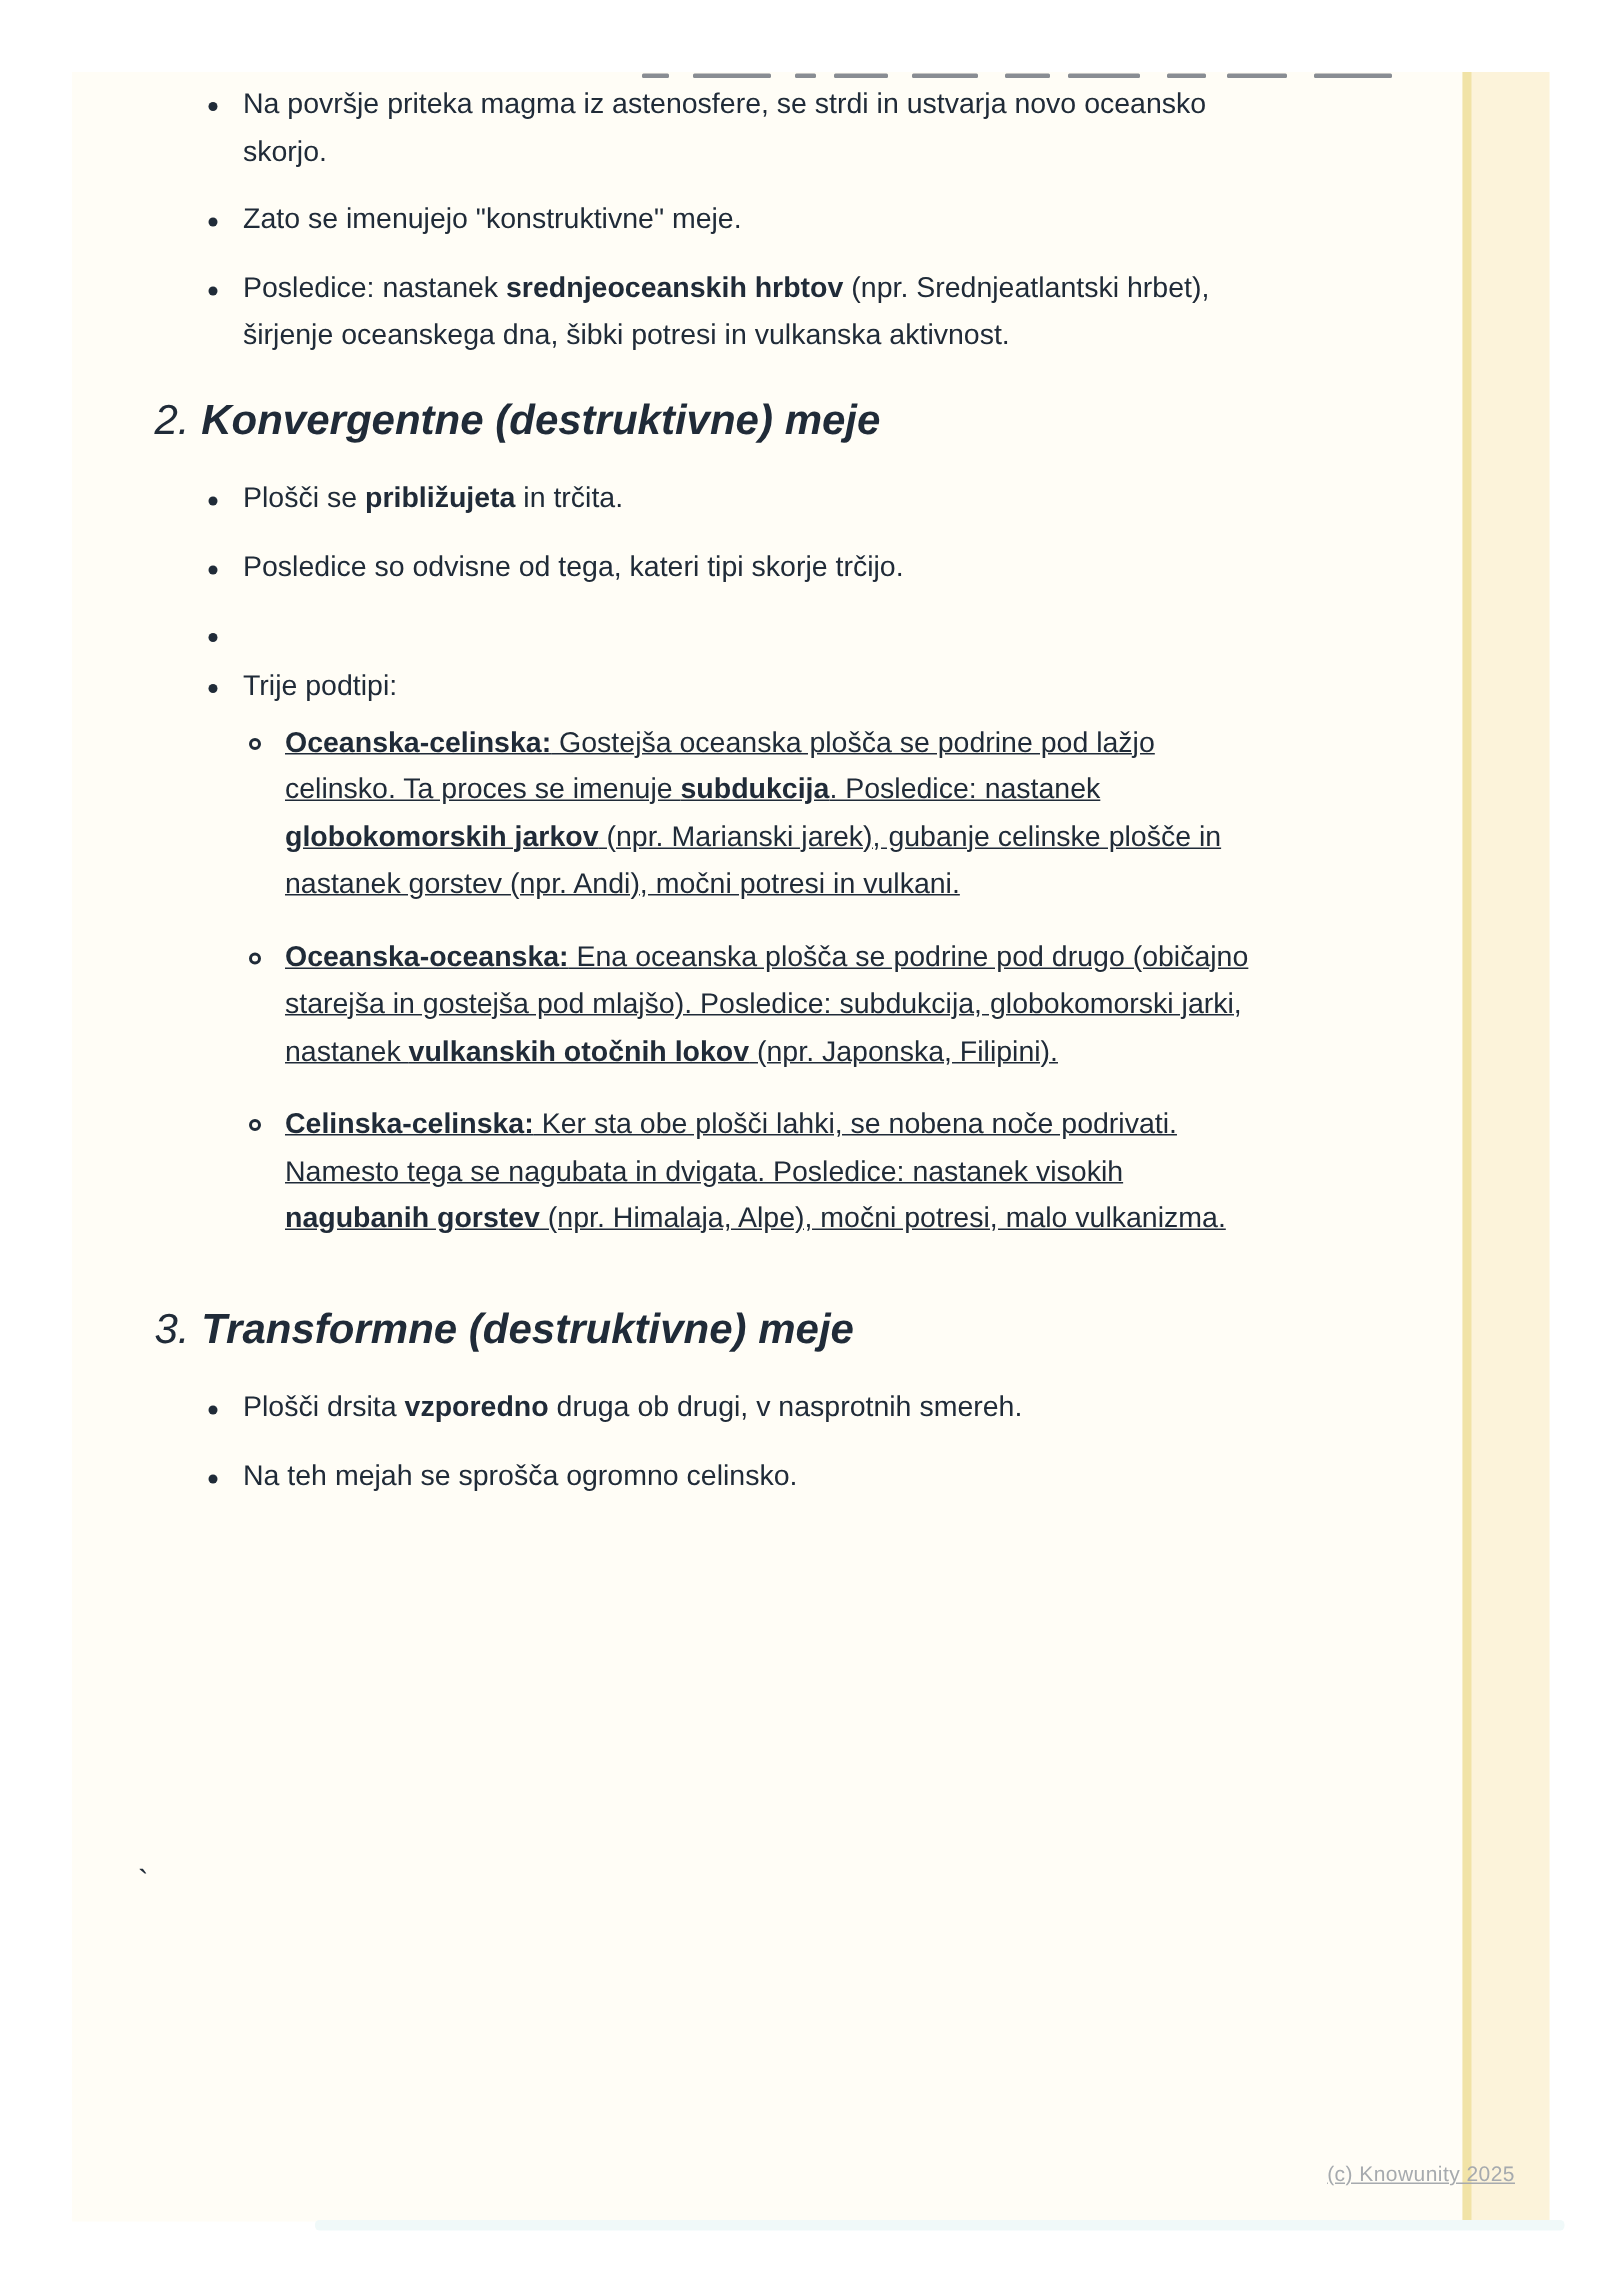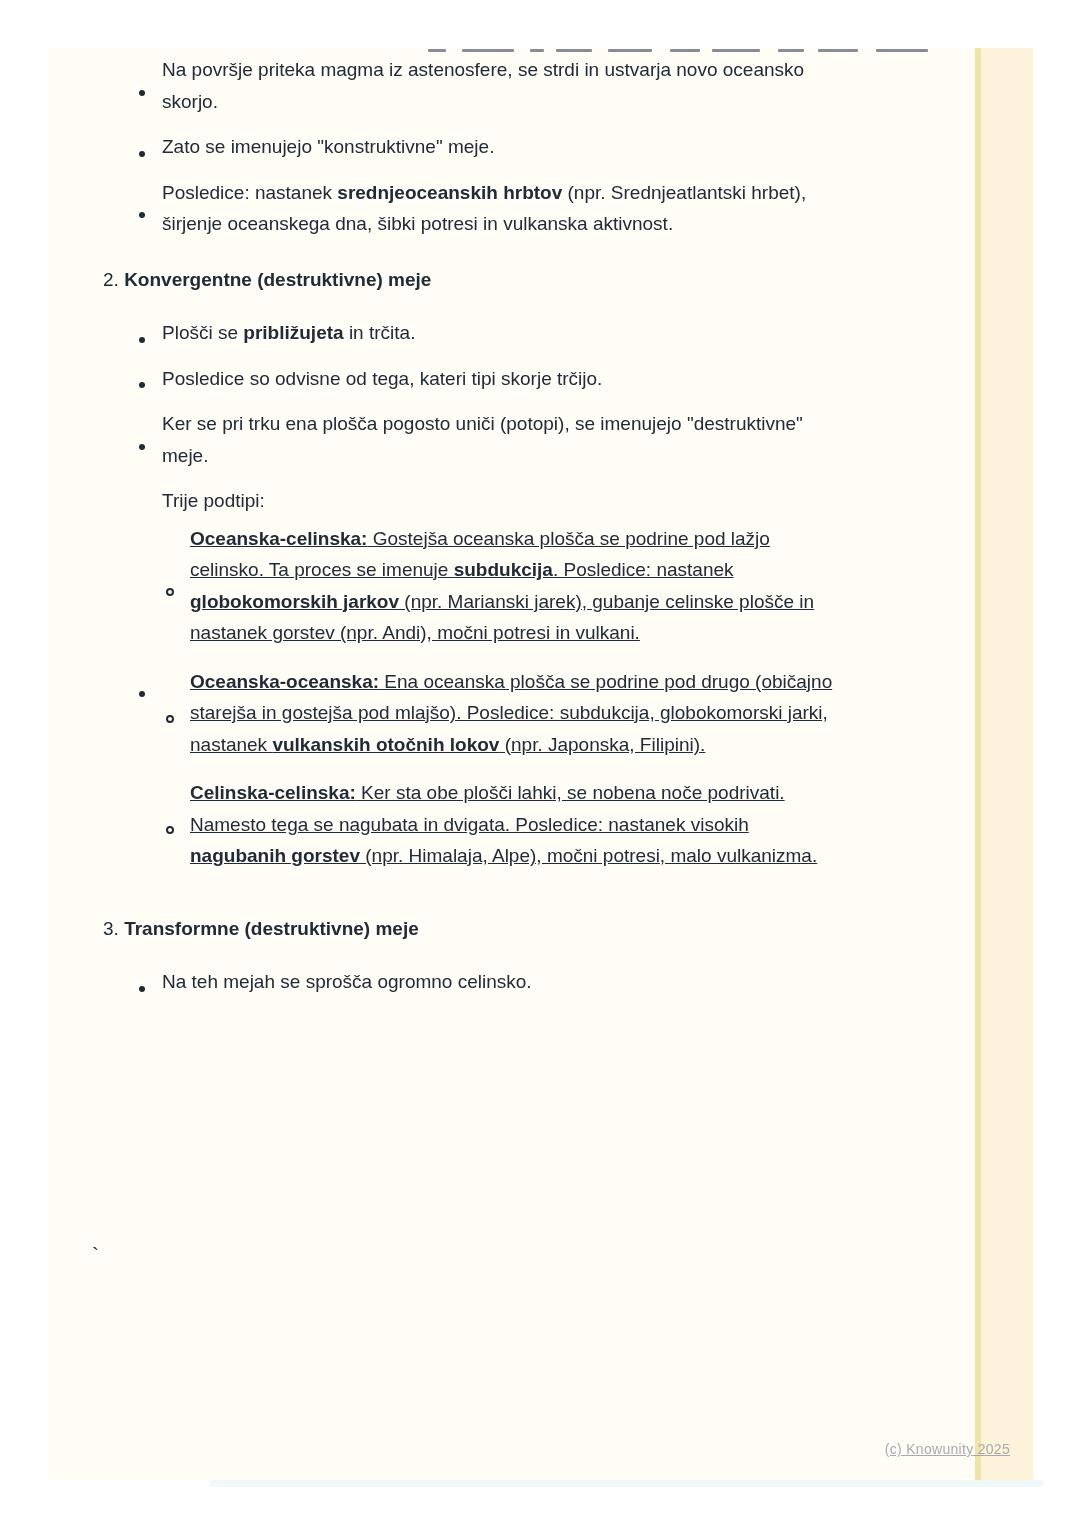--- a/index.html
+++ b/index.html
@@ -46,43 +46,44 @@
   }
   .content{
     position:relative;
     padding:6px 0 0 55px;
     font-size:19px;
     line-height:31.5px;
   }
   .content p{margin:0;}
   .b{font-weight:700;}
   ul{list-style:none;margin:0 0 0 36px;padding:0;}
-  li{display:flex;align-items:center;margin-bottom:14px;}
+  li{display:flex;align-items:flex-start;margin-bottom:14px;}
   .dot{
     flex:none;
     width:6px;height:6px;border-radius:50%;
     background:var(--text);
     margin:14px 17px 0 0;
   }
   .txt1{max-width:676px;}
   ul.l2{margin:6px 0 0 4px;}
   ul.l2 li{margin-bottom:17px;text-decoration:underline;}
   .ring{
     flex:none;
     width:8px;height:8px;border-radius:50%;
     border:2px solid var(--text);
     background:transparent;
     margin:12px 16px 0 0;
   }
   .txt2{max-width:645px;}
   h3.section{
-    font-size:19px;
+    font-size:28px;
     line-height:31.5px;
     font-weight:400;
     margin:24px 0 22px;
+    font-style:italic;
   }
   h3.section .ttl{font-weight:700;}
   .stray{
     position:absolute;
     left:92px; top:1243px;
     font-size:21px;
     color:var(--text);
   }
   .watermark{
     position:absolute;
@@ -147,23 +148,20 @@
           </div>
       </li>
       <li>
         <span class="dot"></span>
         <div class="txt1">
             <p><span>Posledice so odvisne od tega, kateri tipi skorje trčijo.</span></p>
           </div>
       </li>
       <li>
         <span class="dot"></span>
-        <div class="txt1">
-            <p><span>Ker se pri trku ena plošča pogosto uniči (potopi), se imenujejo "destruktivne" meje.</span></p>
-          </div>
       </li>
       <li>
         <span class="dot"></span>
         <div class="txt1">
           <p><span>Trije podtipi:</span></p>
           <ul class="l2">
             <li>
               <span class="ring"></span>
               <div class="txt2">
                   <p><span class="b">Oceanska-celinska:</span><span> Gostejša oceanska plošča se podrine pod lažjo celinsko. Ta proces se imenuje </span><span class="b">subdukcija</span><span>. Posledice: nastanek </span><span class="b">globokomorskih jarkov</span><span> (npr. Marianski jarek), gubanje celinske plošče in nastanek gorstev (npr. Andi), močni potresi in vulkani.</span></p>
@@ -185,20 +183,26 @@
         </div>
       </li>
     </ul>
 
     <h3 class="section"><span class="num">3.</span> <span class="ttl">Transformne (destruktivne) meje</span></h3>
 
     <ul class="l1">
       <li>
         <span class="dot"></span>
         <div class="txt1">
+            <p><span>Plošči drsita </span><span class="b">vzporedno</span><span> druga ob drugi, v nasprotnih smereh.</span></p>
+          </div>
+      </li>
+      <li>
+        <span class="dot"></span>
+        <div class="txt1">
             <p><span>Na teh mejah se sprošča ogromno celinsko.</span></p>
           </div>
       </li>
     </ul>
 
   </div>
 
   <div class="bottom-glow"></div>
 </div>
 

